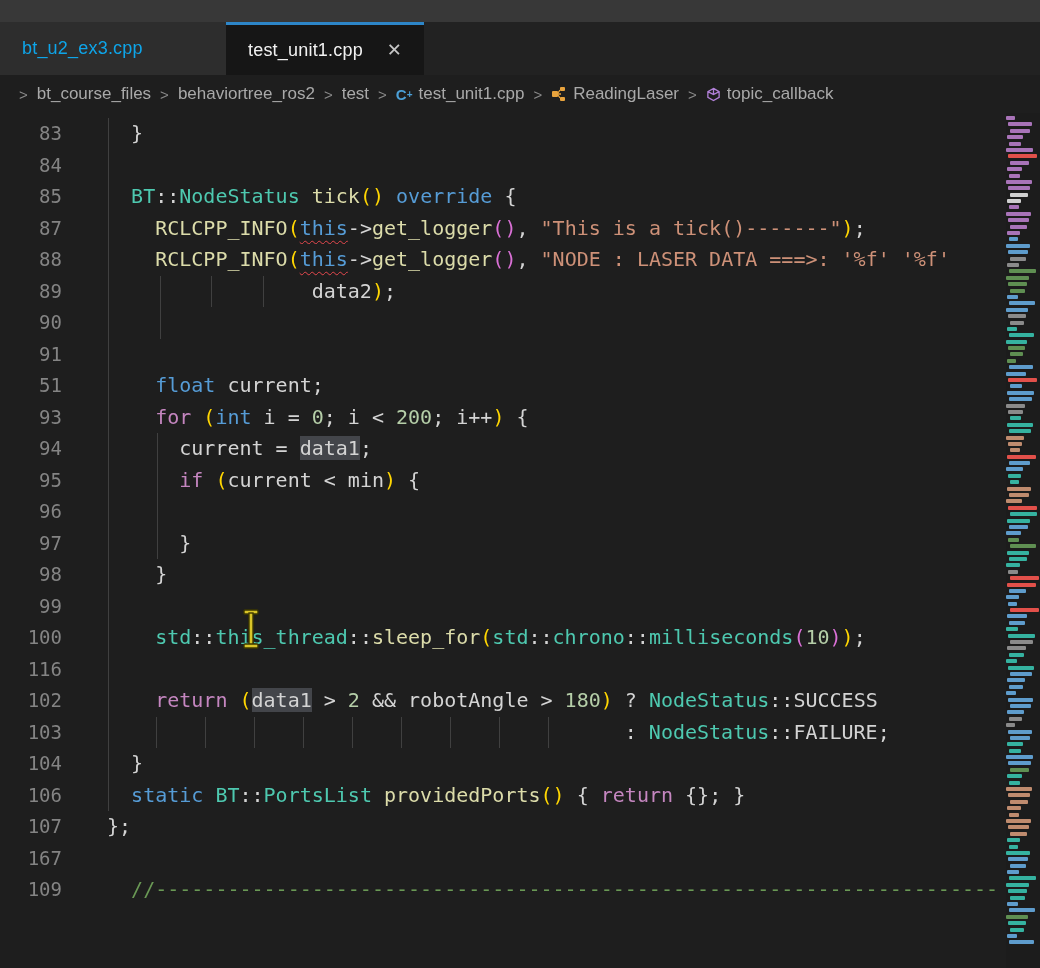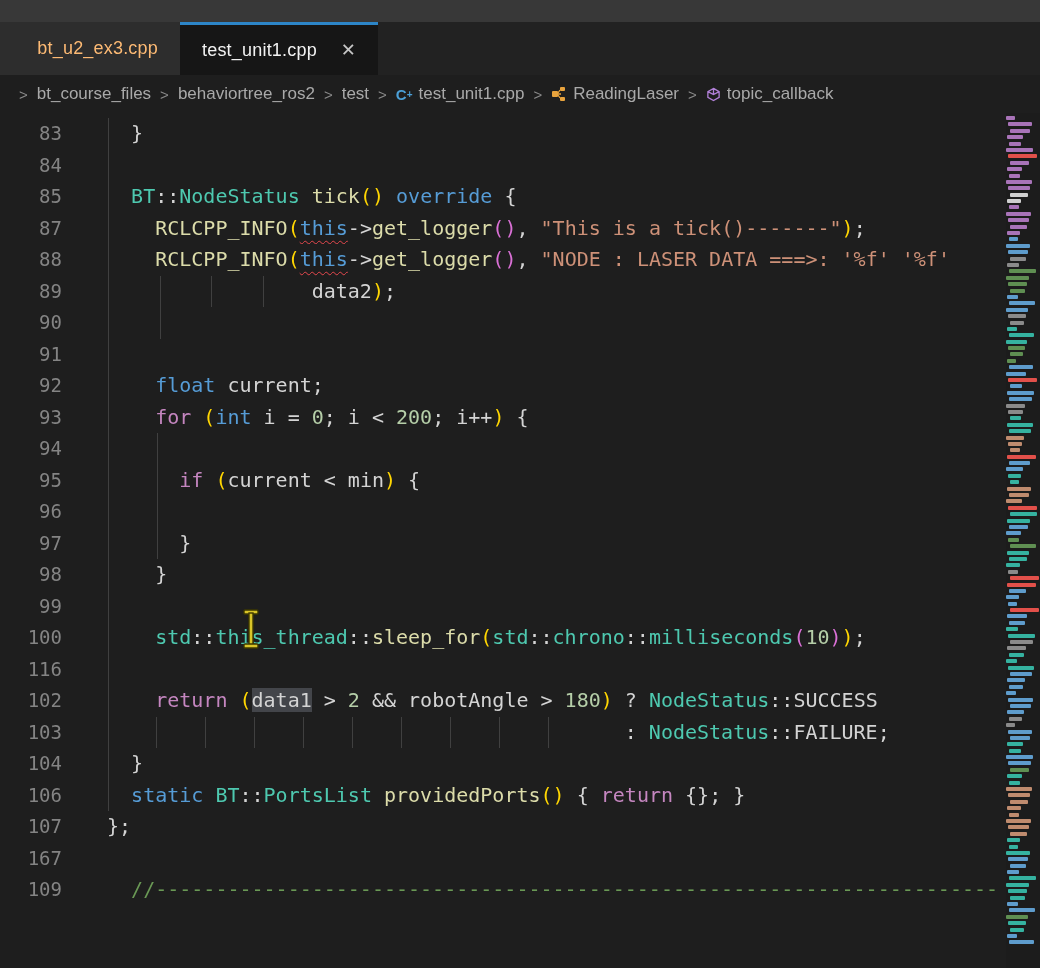--- a/index.html
+++ b/index.html
@@ -5,21 +5,21 @@
   html,body{margin:0;padding:0;background:#000;}
   .screen{
     position:relative;width:1040px;height:968px;overflow:hidden;
     background:#1e1e1e;font-family:"Liberation Sans",sans-serif;
   }
   
   .titlebar{position:absolute;left:0;top:0;width:100%;height:22px;background:#383838;}
   .tabbar{position:absolute;left:0;top:22px;width:100%;height:53px;background:#222222;display:flex;}
   .tab{height:100%;display:flex;align-items:center;padding:0 22px;box-sizing:border-box;
        font-size:18px;letter-spacing:.2px;cursor:pointer;}
-  .tab.inactive{background:#2d2d2d;color:#fdba74;width:180px;justify-content:flex-end;}
+  .tab.inactive{background:#2d2d2d;color:#0ea5e9;width:226px;}
   .tab.active{background:#161616;color:#f2f2f2;border-top:3px solid #2d86c8;width:198px;justify-content:space-between;}
   .tab .close{margin-left:14px;color:#c5c5c5;font-size:18px;line-height:1;}
   .breadcrumb{position:absolute;left:0;top:75px;width:100%;height:38px;background:#1e1e1e;
       display:flex;align-items:center;color:#a9a9a9;font-size:17px;white-space:nowrap;overflow:hidden;padding-left:10px;box-sizing:border-box;}
   .breadcrumb .chev{color:#8a8a8a;margin:0 9px;font-size:15px;}
   .breadcrumb .bi{display:flex;align-items:center;gap:6px;cursor:pointer;}
   .breadcrumb .ic{display:inline-flex;align-items:center;}
   
   .editor{position:absolute;left:0;top:113px;width:100%;height:855px;background:#1e1e1e;}
   .codewrap{position:absolute;left:0;top:0;width:1002px;height:100%;overflow:hidden;padding-top:5px;}
@@ -100,23 +100,23 @@
   <div class="editor">
     <div class="codewrap" id="code">
         <div class="line"><span class="guide" style="left:108px"></span><span class="ln">83</span><span class="txt"><span style="color:#d4d4d4">  }</span></span></div>
         <div class="line"><span class="guide" style="left:108px"></span><span class="ln">84</span><span class="txt"></span></div>
         <div class="line"><span class="guide" style="left:108px"></span><span class="ln">85</span><span class="txt"><span style="color:#d4d4d4">  </span><span style="color:#4ec9b0">BT</span><span style="color:#d4d4d4">::</span><span style="color:#4ec9b0">NodeStatus</span><span style="color:#d4d4d4"> </span><span style="color:#dcdcaa">tick</span><span style="color:#ffd602">()</span><span style="color:#d4d4d4"> </span><span style="color:#569cd6">override</span><span style="color:#d4d4d4"> {</span></span></div>
         <div class="line"><span class="guide" style="left:108px"></span><span class="ln">87</span><span class="txt"><span style="color:#d4d4d4">    </span><span style="color:#dcdcaa">RCLCPP_INFO</span><span style="color:#ffd602">(</span><span class="sq" style="color:#569cd6">this</span><span style="color:#d4d4d4">-&gt;</span><span style="color:#dcdcaa">get_logger</span><span style="color:#da70d6">()</span><span style="color:#d4d4d4">, </span><span style="color:#ce9178">"This is a tick()-------"</span><span style="color:#ffd602">)</span><span style="color:#d4d4d4">;</span></span></div>
         <div class="line"><span class="guide" style="left:108px"></span><span class="ln">88</span><span class="txt"><span style="color:#d4d4d4">    </span><span style="color:#dcdcaa">RCLCPP_INFO</span><span style="color:#ffd602">(</span><span class="sq" style="color:#569cd6">this</span><span style="color:#d4d4d4">-&gt;</span><span style="color:#dcdcaa">get_logger</span><span style="color:#da70d6">()</span><span style="color:#d4d4d4">, </span><span style="color:#ce9178">"NODE : LASER DATA ===&gt;: '%f' '%f'</span></span></div>
         <div class="line"><span class="guide" style="left:108px"></span><span class="guide" style="left:160px"></span><span class="guide" style="left:211px"></span><span class="guide" style="left:263px"></span><span class="ln">89</span><span class="txt"><span style="color:#d4d4d4">                 </span><span style="color:#d4d4d4">data2</span><span style="color:#ffd602">)</span><span style="color:#d4d4d4">;</span></span></div>
         <div class="line"><span class="guide" style="left:108px"></span><span class="guide" style="left:160px"></span><span class="ln">90</span><span class="txt"></span></div>
         <div class="line"><span class="guide" style="left:108px"></span><span class="ln">91</span></div>
-        <div class="line"><span class="guide" style="left:108px"></span><span class="ln">92</span><span class="txt"><span style="color:#d4d4d4">    </span><span style="color:#569cd6">float</span><span style="color:#d4d4d4"> current;</span></span></div>
+        <div class="line"><span class="guide" style="left:108px"></span><span class="ln">51</span><span class="txt"><span style="color:#d4d4d4">    </span><span style="color:#569cd6">float</span><span style="color:#d4d4d4"> current;</span></span></div>
         <div class="line"><span class="guide" style="left:108px"></span><span class="ln">93</span><span class="txt"><span style="color:#d4d4d4">    </span><span style="color:#c586c0">for</span><span style="color:#d4d4d4"> </span><span style="color:#ffd602">(</span><span style="color:#569cd6">int</span><span style="color:#d4d4d4"> i = </span><span style="color:#b5cea8">0</span><span style="color:#d4d4d4">; i &lt; </span><span style="color:#b5cea8">200</span><span style="color:#d4d4d4">; i++</span><span style="color:#ffd602">)</span><span style="color:#d4d4d4"> {</span></span></div>
-        <div class="line"><span class="guide" style="left:108px"></span><span class="guide" style="left:157px"></span><span class="ln">94</span></div>
+        <div class="line"><span class="guide" style="left:108px"></span><span class="guide" style="left:157px"></span><span class="ln">94</span><span class="txt"><span style="color:#d4d4d4">      current = </span><span class="hl" style="color:#d4d4d4">data1</span><span style="color:#d4d4d4">;</span></span></div>
         <div class="line"><span class="guide" style="left:108px"></span><span class="guide" style="left:157px"></span><span class="ln">95</span><span class="txt"><span style="color:#d4d4d4">      </span><span style="color:#c586c0">if</span><span style="color:#d4d4d4"> </span><span style="color:#ffd602">(</span><span style="color:#d4d4d4">current &lt; min</span><span style="color:#ffd602">)</span><span style="color:#d4d4d4"> {</span></span></div>
         <div class="line"><span class="guide" style="left:108px"></span><span class="guide" style="left:157px"></span><span class="ln">96</span></div>
         <div class="line"><span class="guide" style="left:108px"></span><span class="guide" style="left:157px"></span><span class="ln">97</span><span class="txt"><span style="color:#d4d4d4">      }</span></span></div>
         <div class="line"><span class="guide" style="left:108px"></span><span class="ln">98</span><span class="txt"><span style="color:#d4d4d4">    }</span></span></div>
         <div class="line"><span class="guide" style="left:108px"></span><span class="ln">99</span><span class="txt"></span></div>
         <div class="line"><span class="guide" style="left:108px"></span><span class="ln">100</span><span class="txt"><span style="color:#d4d4d4">    </span><span style="color:#4ec9b0">std</span><span style="color:#d4d4d4">::</span><span style="color:#4ec9b0">this_thread</span><span style="color:#d4d4d4">::</span><span style="color:#dcdcaa">sleep_for</span><span style="color:#ffd602">(</span><span style="color:#4ec9b0">std</span><span style="color:#d4d4d4">::</span><span style="color:#4ec9b0">chrono</span><span style="color:#d4d4d4">::</span><span style="color:#4ec9b0">milliseconds</span><span style="color:#da70d6">(</span><span style="color:#b5cea8">10</span><span style="color:#da70d6">)</span><span style="color:#ffd602">)</span><span style="color:#d4d4d4">;</span></span></div>
         <div class="line"><span class="guide" style="left:108px"></span><span class="ln">116</span><span class="txt"></span></div>
         <div class="line"><span class="guide" style="left:108px"></span><span class="ln">102</span><span class="txt"><span style="color:#d4d4d4">    </span><span style="color:#c586c0">return</span><span style="color:#d4d4d4"> </span><span style="color:#ffd602">(</span><span class="hl" style="color:#d4d4d4">data1</span><span style="color:#d4d4d4"> &gt; </span><span style="color:#b5cea8">2</span><span style="color:#d4d4d4"> &amp;&amp; robotAngle &gt; </span><span style="color:#b5cea8">180</span><span style="color:#ffd602">)</span><span style="color:#d4d4d4"> ? </span><span style="color:#4ec9b0">NodeStatus</span><span style="color:#d4d4d4">::</span><span style="color:#d4d4d4">SUCCESS</span></span></div>
         <div class="line"><span class="guide" style="left:108px"></span><span class="guide" style="left:156px"></span><span class="guide" style="left:205px"></span><span class="guide" style="left:254px"></span><span class="guide" style="left:303px"></span><span class="guide" style="left:352px"></span><span class="guide" style="left:401px"></span><span class="guide" style="left:450px"></span><span class="guide" style="left:499px"></span><span class="guide" style="left:548px"></span><span class="ln">103</span><span class="txt"><span style="color:#d4d4d4">                                           </span><span style="color:#d4d4d4">: </span><span style="color:#4ec9b0">NodeStatus</span><span style="color:#d4d4d4">::</span><span style="color:#d4d4d4">FAILURE</span><span style="color:#d4d4d4">;</span></span></div>
         <div class="line"><span class="guide" style="left:108px"></span><span class="ln">104</span><span class="txt"><span style="color:#d4d4d4">  }</span></span></div>

